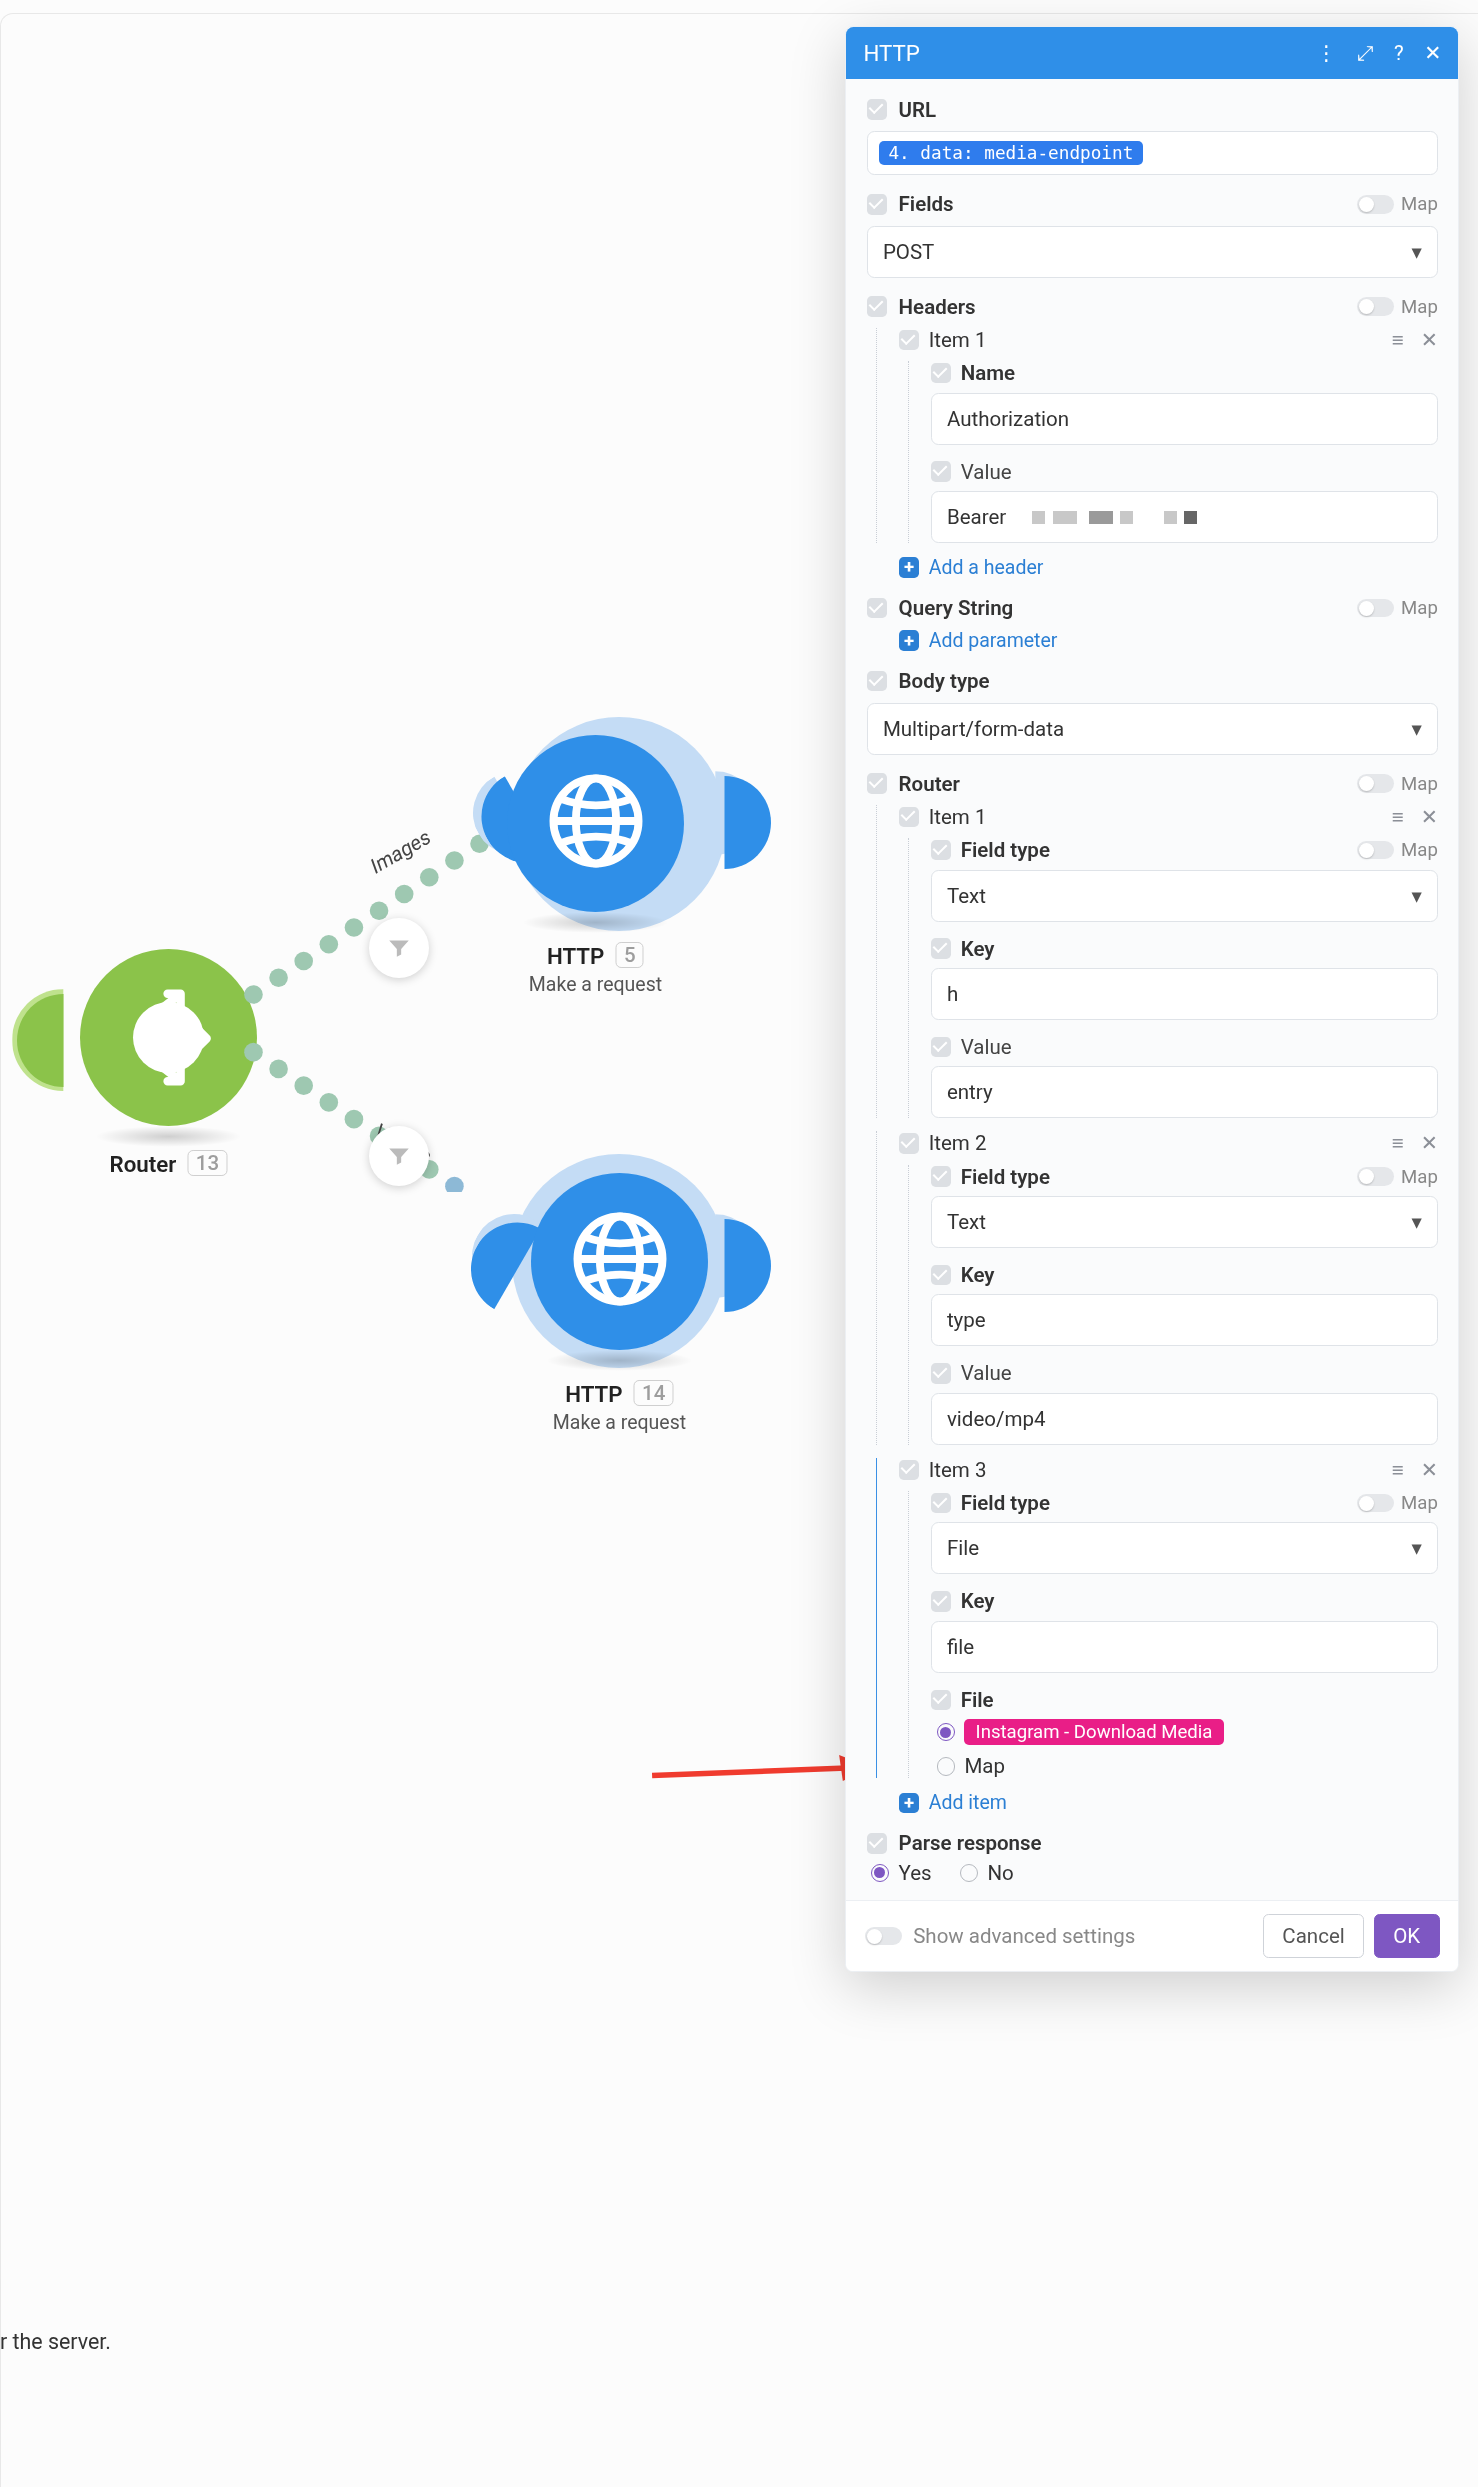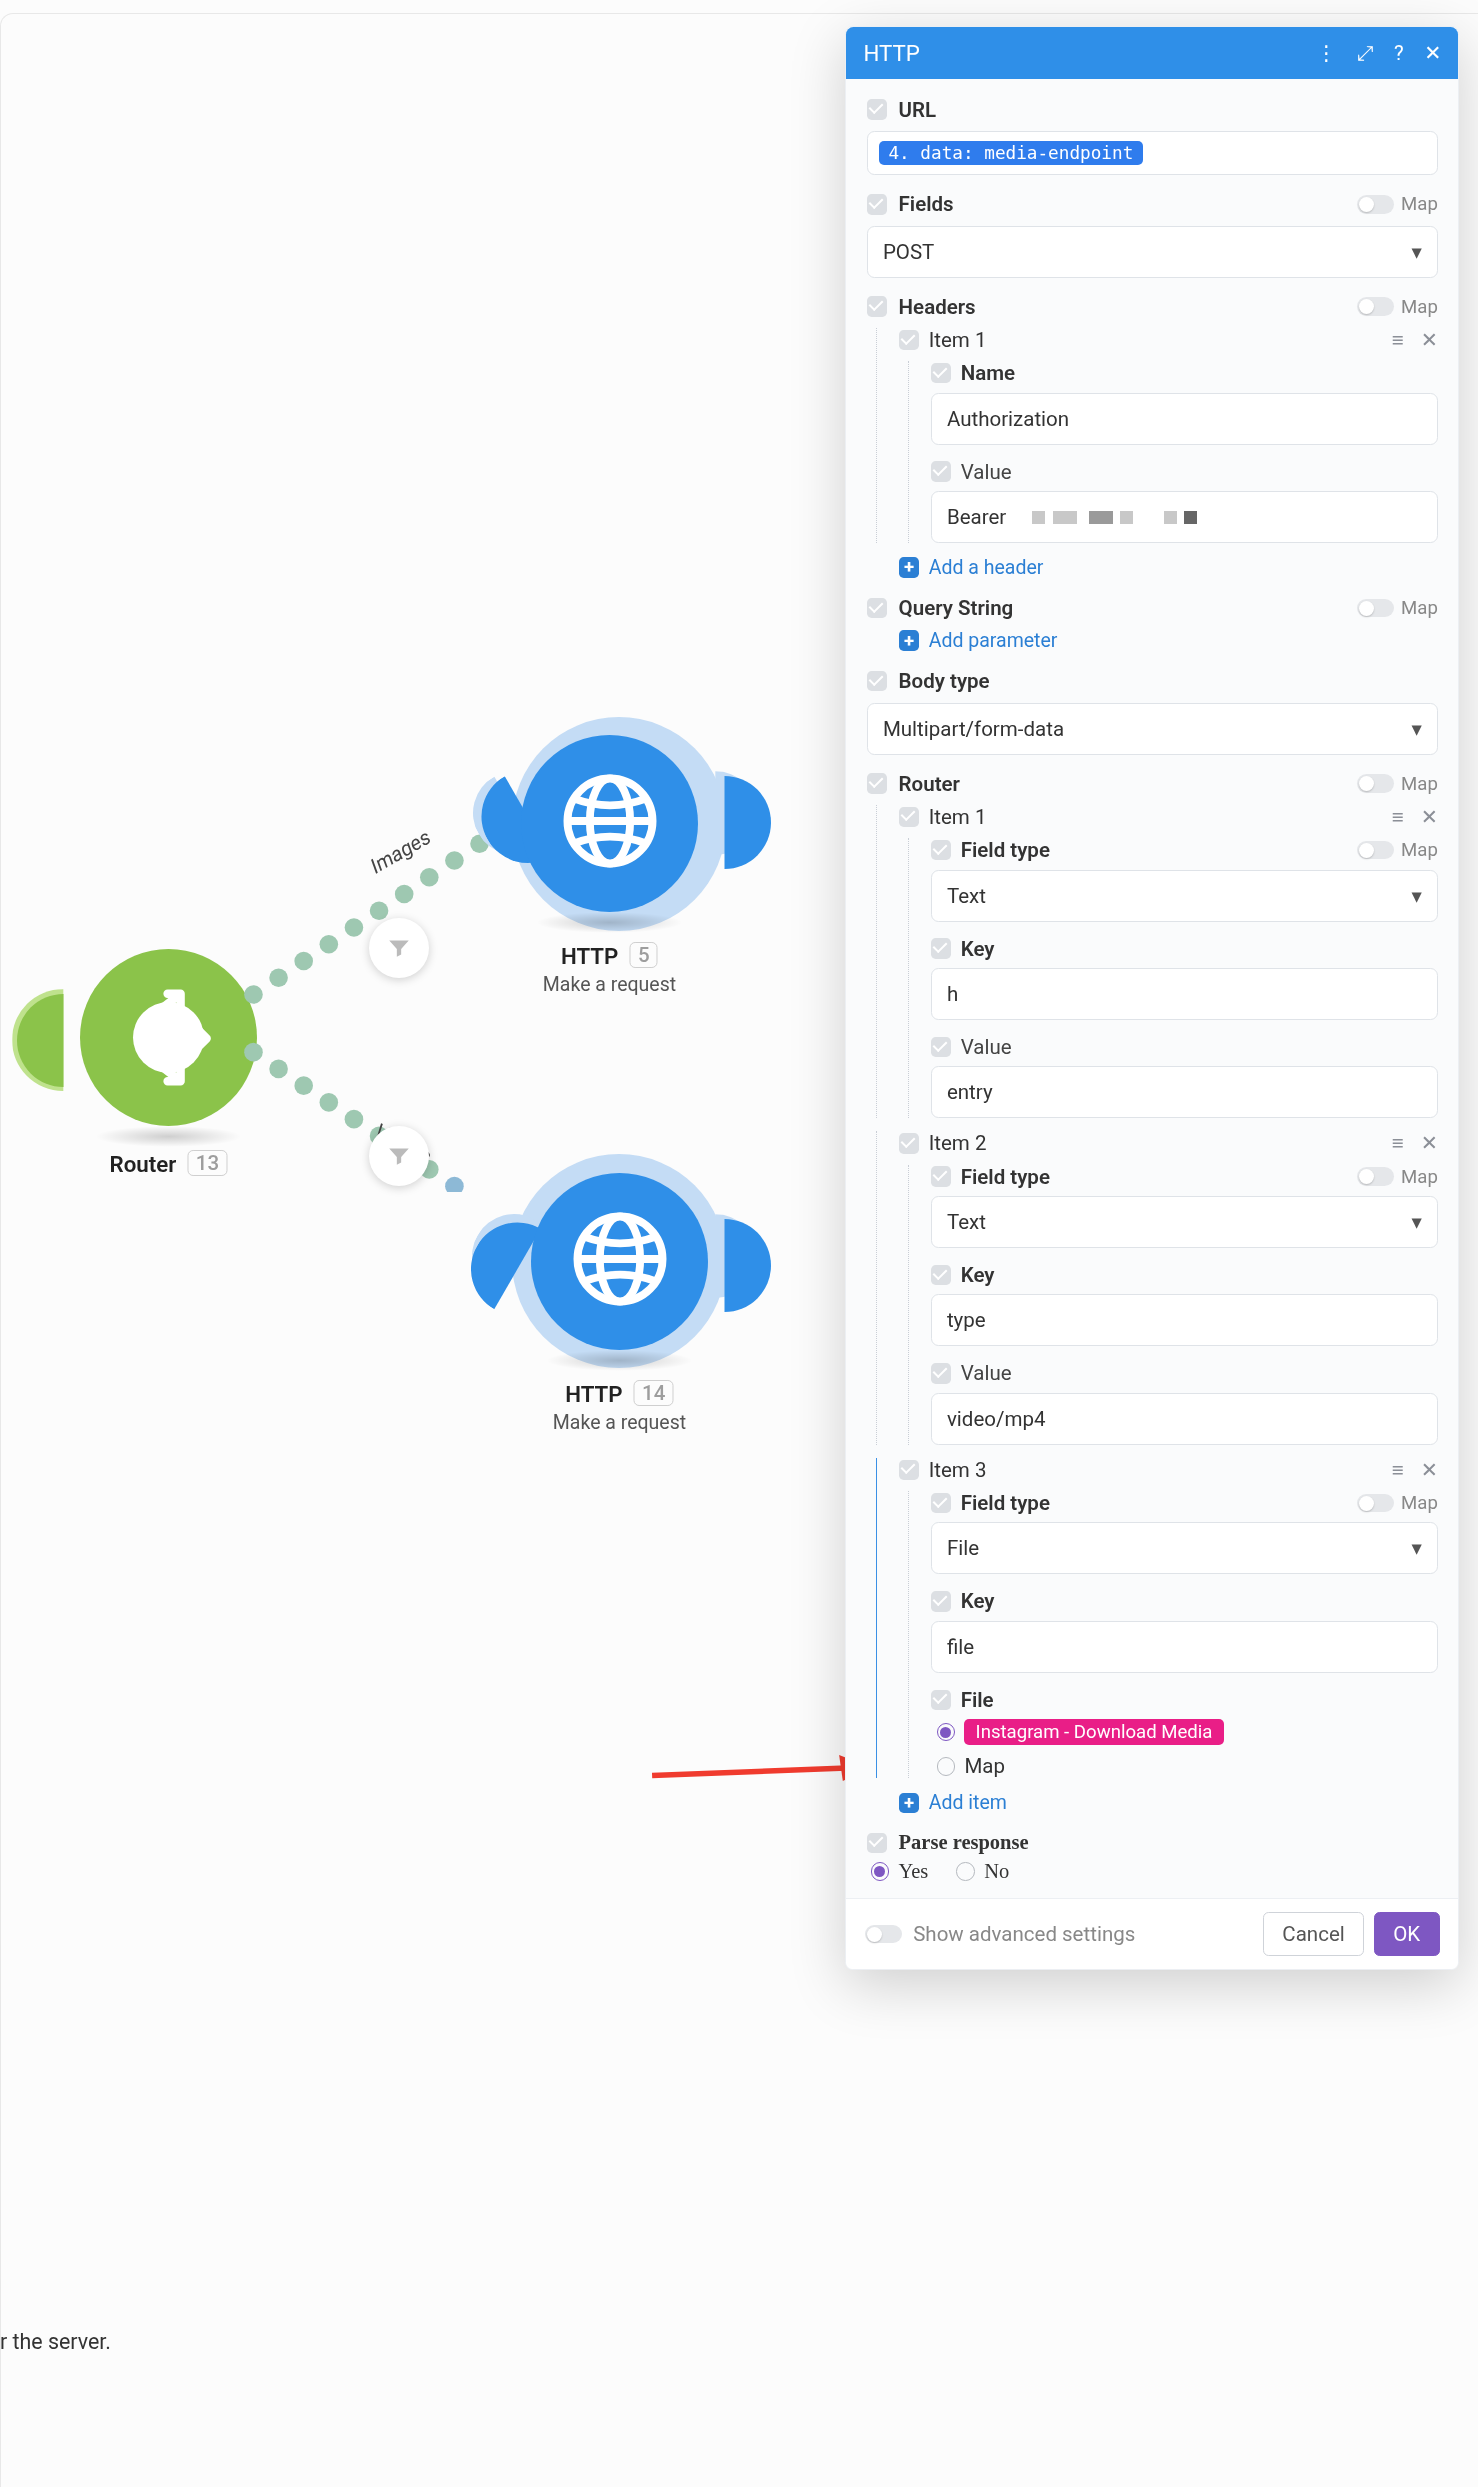--- a/index.html
+++ b/index.html
@@ -98,21 +98,21 @@
   .router-input .half.outer { background: #bfe28d; width: 102px; height: 102px; top: -4.7px; left: -4.7px;}
   .router-input .half.inner { background: var(--green); }
   .router .center {
     width: 71px; height: 71px;
     background: #fff; border-radius: 50%;
   }
   .router .arrows { position:absolute; inset:0; }
   .router .arrows svg { width:100%; height:100%; }
 
   .http1 {
-    top: 735px; left: 521px;
+    top: 735px; left: 507px;
     background: var(--blue);
   }
   .http1-halo {
     position: absolute;
     top: 717px; left: 512px;
     width: 214px; height: 214px;
     border-radius: 50%;
     background: #c4dcf5;
     z-index: -0;
   }
@@ -761,21 +761,21 @@
             </div>
           </div>
         </div>
 
         <div class="add-row">
           <span class="plus">+</span>
           <span>Add item</span>
         </div>
       </div>
 
-      <div class="section" style="margin-bottom:5.6px;font-family:Liberation Serif, serif;">
+      <div class="section" style="margin-bottom:5.6px;">
         <div class="section-head" style="margin-bottom:5.6px;">
           <span class="chk"></span>
           <span>Parse response</span>
         </div>
         <div class="radio-row">
           <div class="radio">
             <span class="rdot on"></span>
             <span>Yes</span>
           </div>
           <div class="radio">

